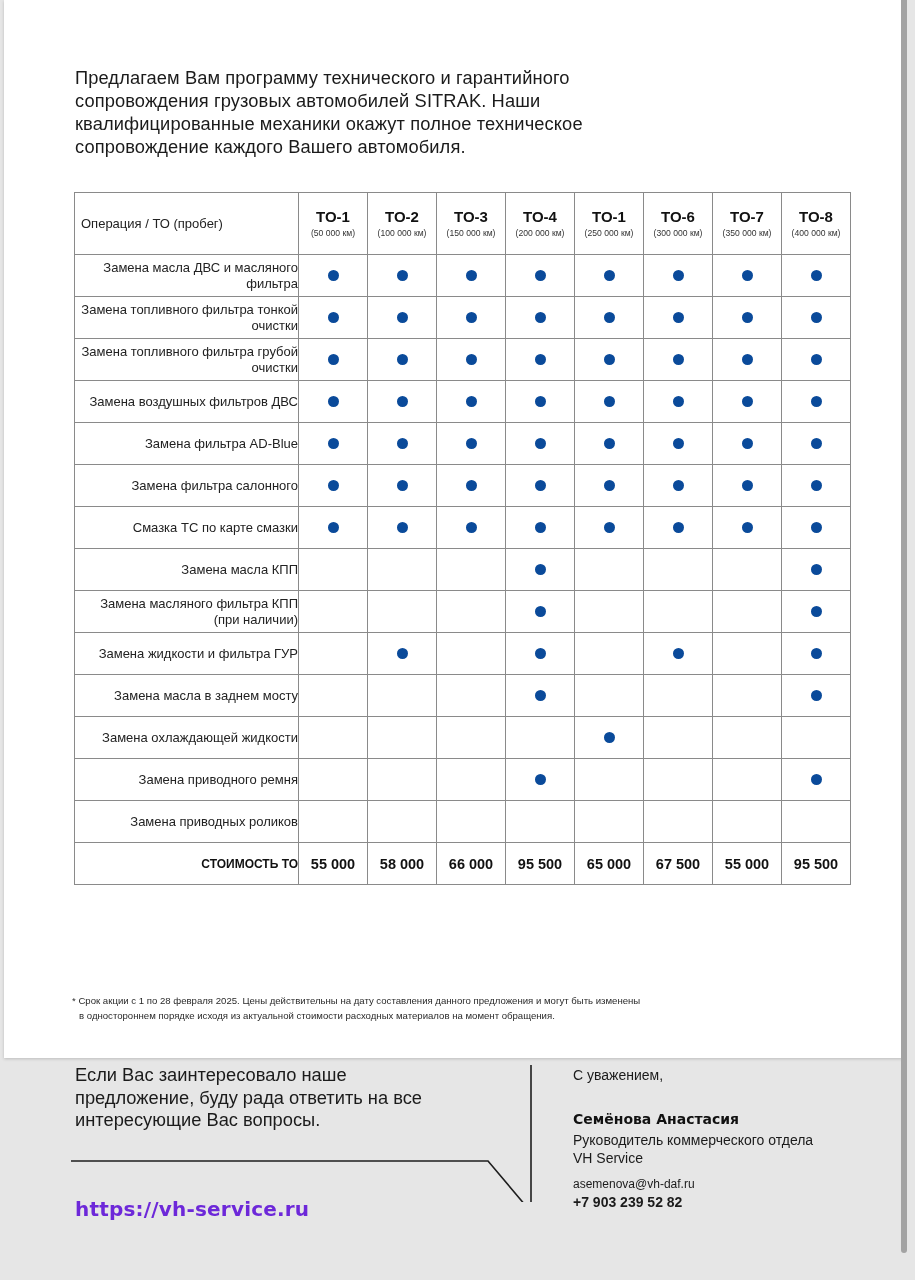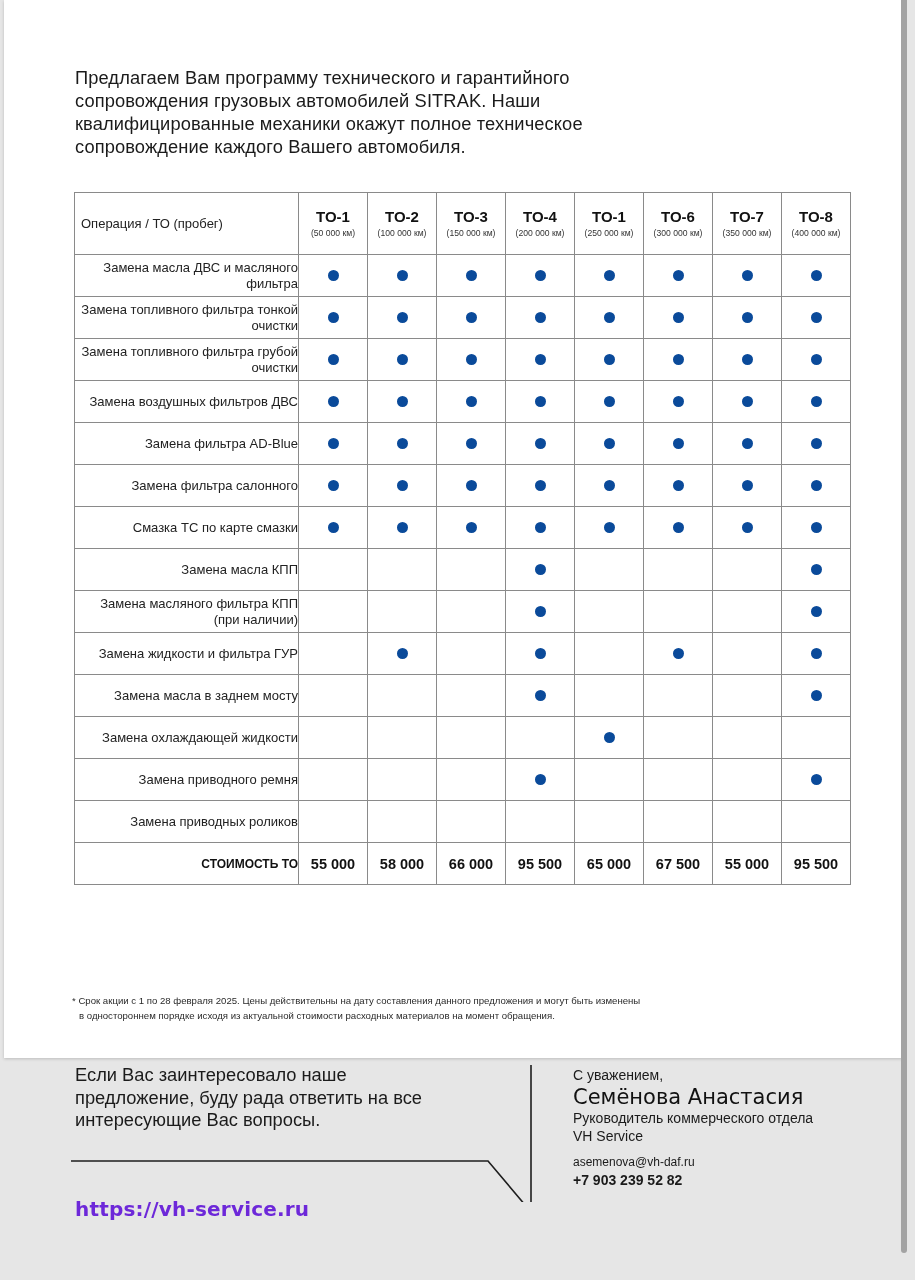--- a/index.html
+++ b/index.html
@@ -72,21 +72,21 @@
   .website {
     position: absolute; left: 71px; top: 1197px;
     font-family: "DejaVu Sans", sans-serif; font-weight: bold;
     font-size: 20px; color: #6d28d9; letter-spacing: 0.2px;
   }
   .signature {
     position: absolute; left: 569px; top: 1065px; width: 300px;
     font-family: "Liberation Sans", sans-serif; color: #1b1b1b;
   }
   .greeting { font-size: 14px; line-height: 20px; }
-  .name { font-family: "DejaVu Sans", sans-serif; font-weight: normal; font-size: 21px; line-height: 24px; color:#111; }
+  .name { margin-top: 22px; font-family: "DejaVu Sans", sans-serif; font-weight: bold; font-size: 14px; line-height: 24px; color:#111; }
   .position, .company { font-size: 14px; line-height: 18px; }
   .email { margin-top: 8px; font-size: 12px; line-height: 18px; }
   .phone { font-size: 14px; line-height: 18px; font-weight: bold; }
 </style>
 </head>
 <body>
 
 <div class="page">
 
   <div class="intro">

